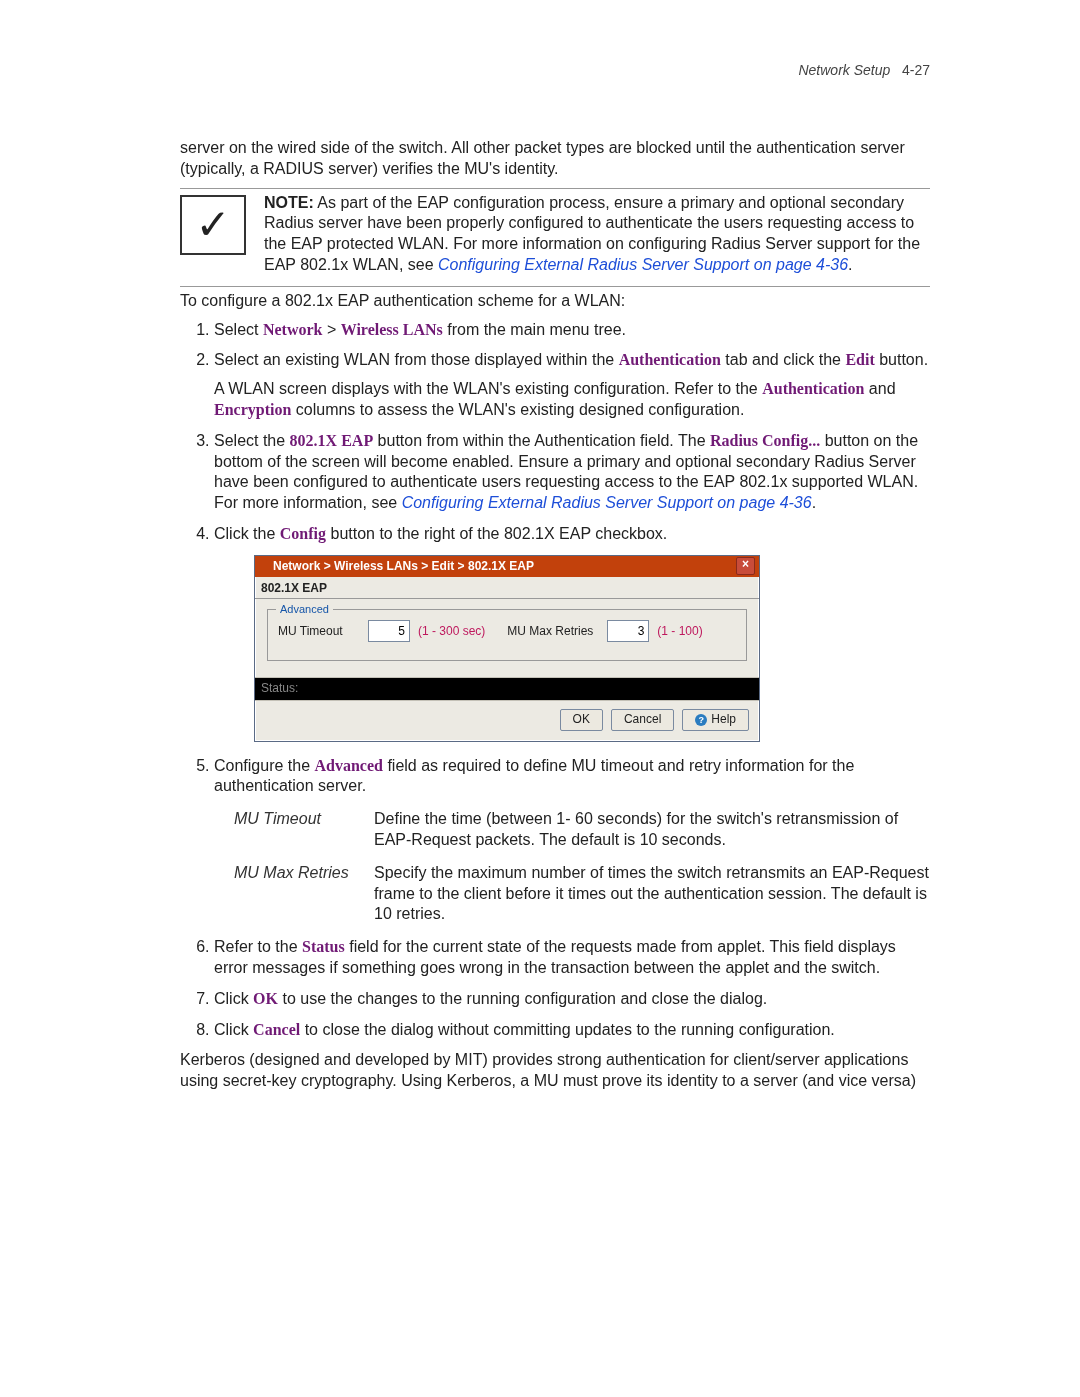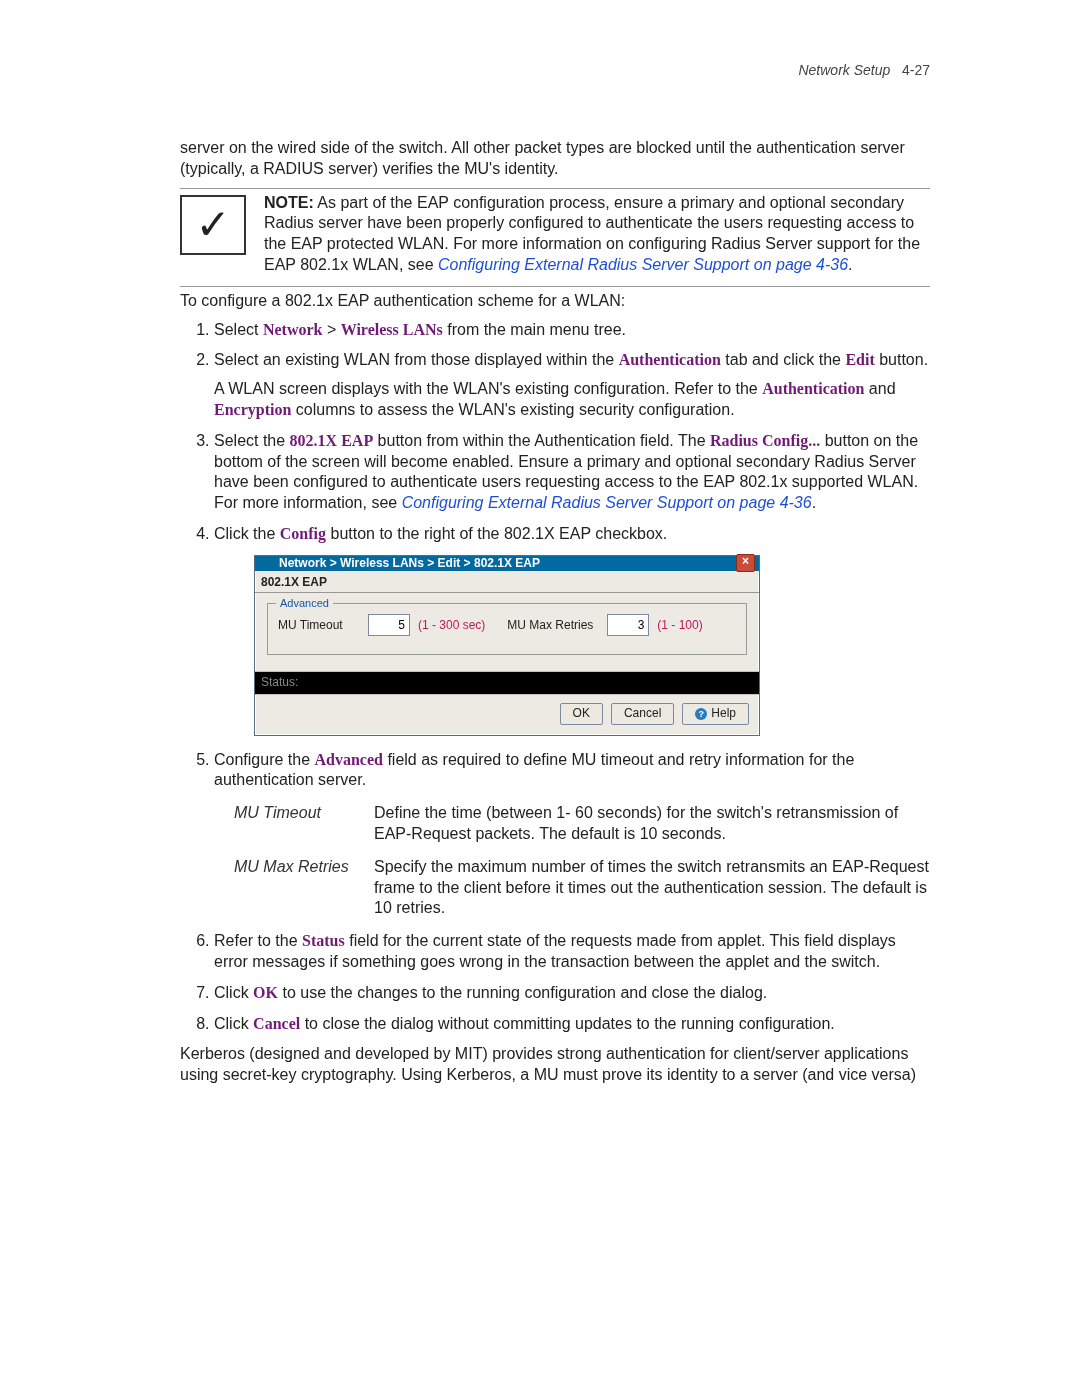--- a/index.html
+++ b/index.html
@@ -65,26 +65,26 @@
   .dialog-wrap { margin: 10px 0 14px 40px; }
   .dialog {
     width: 504px;
     border: 1px solid #5a6a85;
     background: #eceae3;
     font-family: Tahoma, Arial, sans-serif;
     font-size: 12px;
     box-shadow: 0 0 0 1px #fff inset;
   }
   .dlg-title {
-    background: #0369a1;
+    background: #c2410c;
     color: #fff;
-    height: 15px;
+    height: 21px;
     line-height: 21px;
     font-weight: bold;
-    padding: 0 4px 0 24px;
+    padding: 0 4px 0 18px;
     display: flex;
     justify-content: space-between;
     align-items: center;
   }
   .dlg-close {
     width: 17px; height: 16px;
     background: #c84c3a;
     border: 1px solid #8a2a1c;
     color: #fff;
     font-size: 12px;
@@ -197,21 +197,21 @@
 
   <div class="body-para">To configure a 802.1x EAP authentication scheme for a WLAN:</div>
 
   <ol class="steps">
     <li>
       <span>Select </span><span class="link-b">Network</span><span> &gt; </span><span class="link-b">Wireless LANs</span><span> from the main menu tree.</span>
     </li>
     <li>
       <span>Select an existing WLAN from those displayed within the </span><span class="link-b">Authentication</span><span> tab and click the </span><span class="link-b">Edit</span><span> button.</span>
       <div class="sub-para" style="margin-left:0">
-        <span>A WLAN screen displays with the WLAN's existing configuration. Refer to the </span><span class="link-b">Authentication</span><span> and </span><span class="link-b">Encryption</span><span> columns to assess the WLAN's existing security configuration.</span>
+        <span>A WLAN screen displays with the WLAN's existing configuration. Refer to the </span><span class="link-b">Authentication</span><span> and </span><span class="link-b">Encryption</span><span> columns to assess the WLAN's existing designed configuration.</span>
       </div>
     </li>
     <li>
       <span>Select the </span><span class="link-b">802.1X EAP</span><span> button from within the Authentication field. The </span><span class="link-b">Radius Config...</span><span> button on the bottom of the screen will become enabled. Ensure a primary and optional secondary Radius Server have been configured to authenticate users requesting access to the EAP 802.1x supported WLAN. For more information, see </span><span class="link-it">Configuring External Radius Server Support on page 4-36</span><span>.</span>
     </li>
     <li>
       <span>Click the </span><span class="link-b">Config</span><span> button to the right of the 802.1X EAP checkbox.</span>
 
       <div class="dialog-wrap">
         <div class="dialog">

